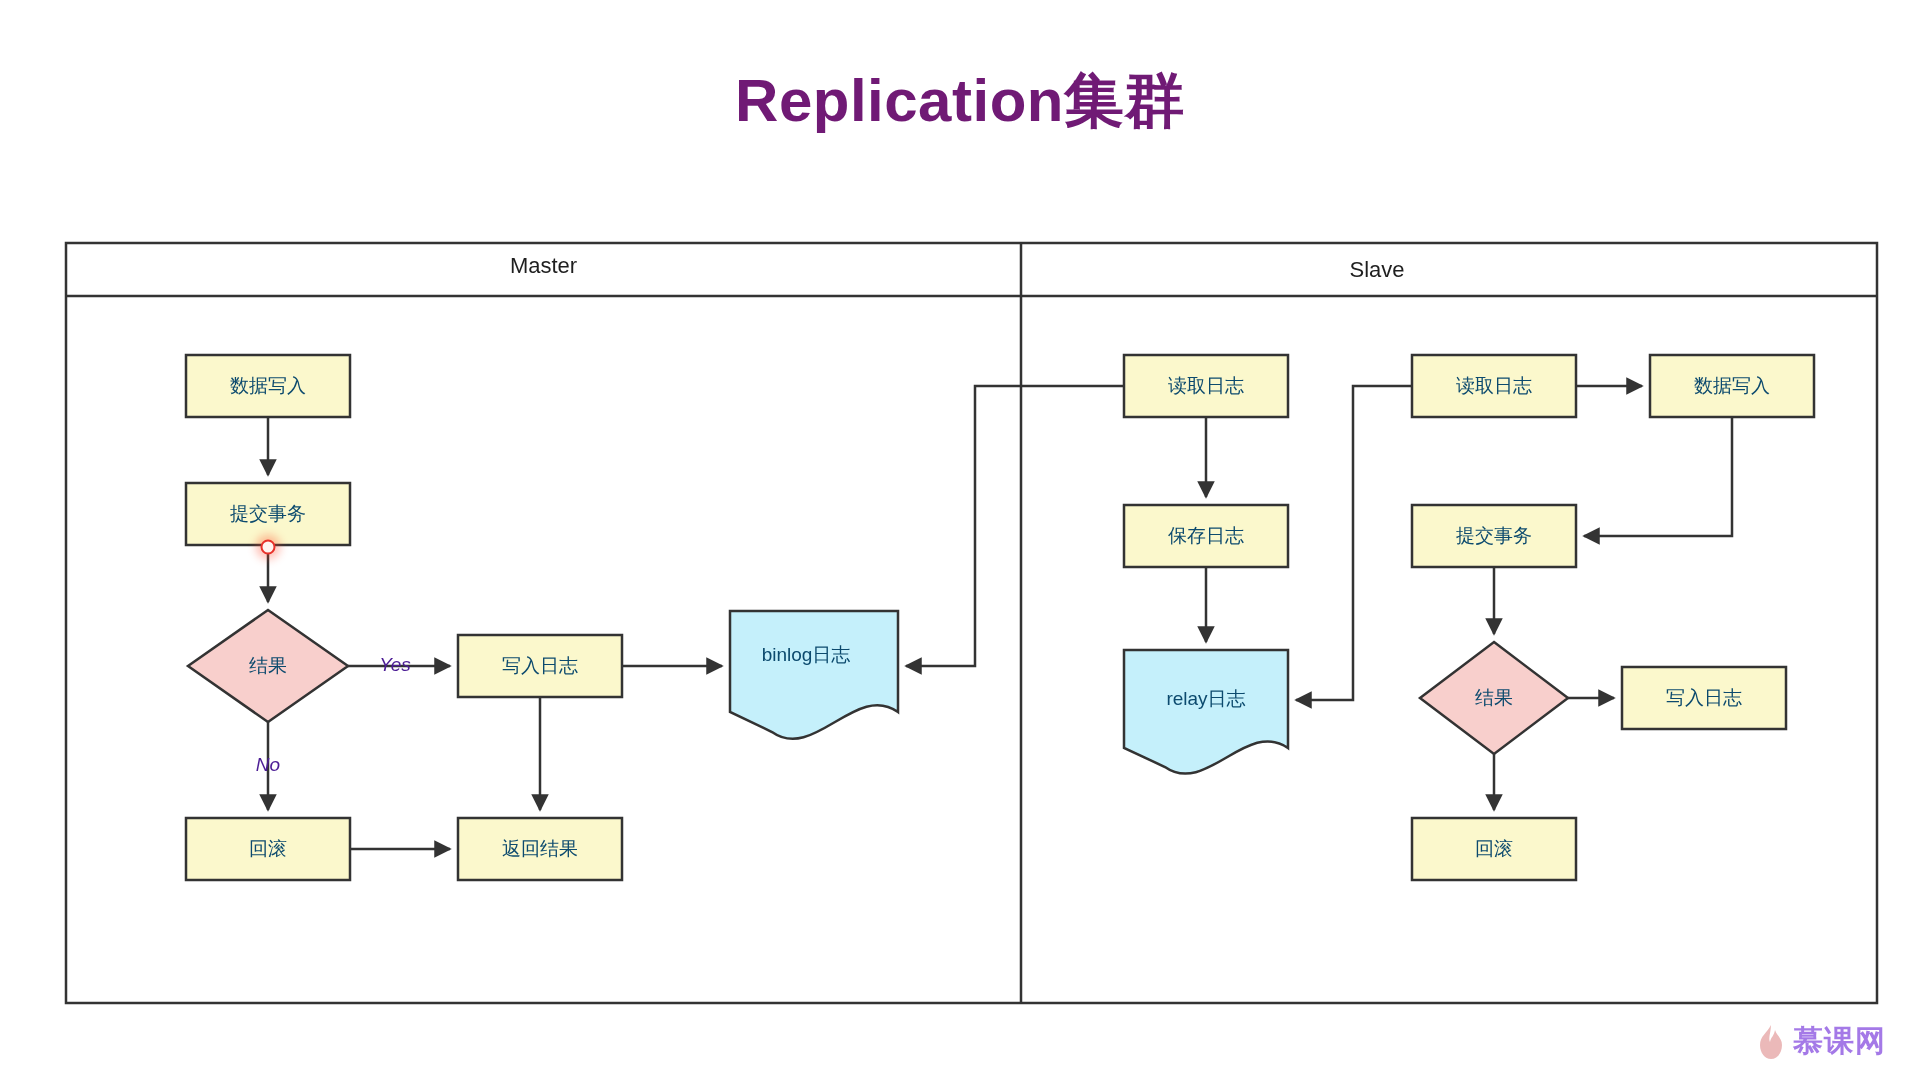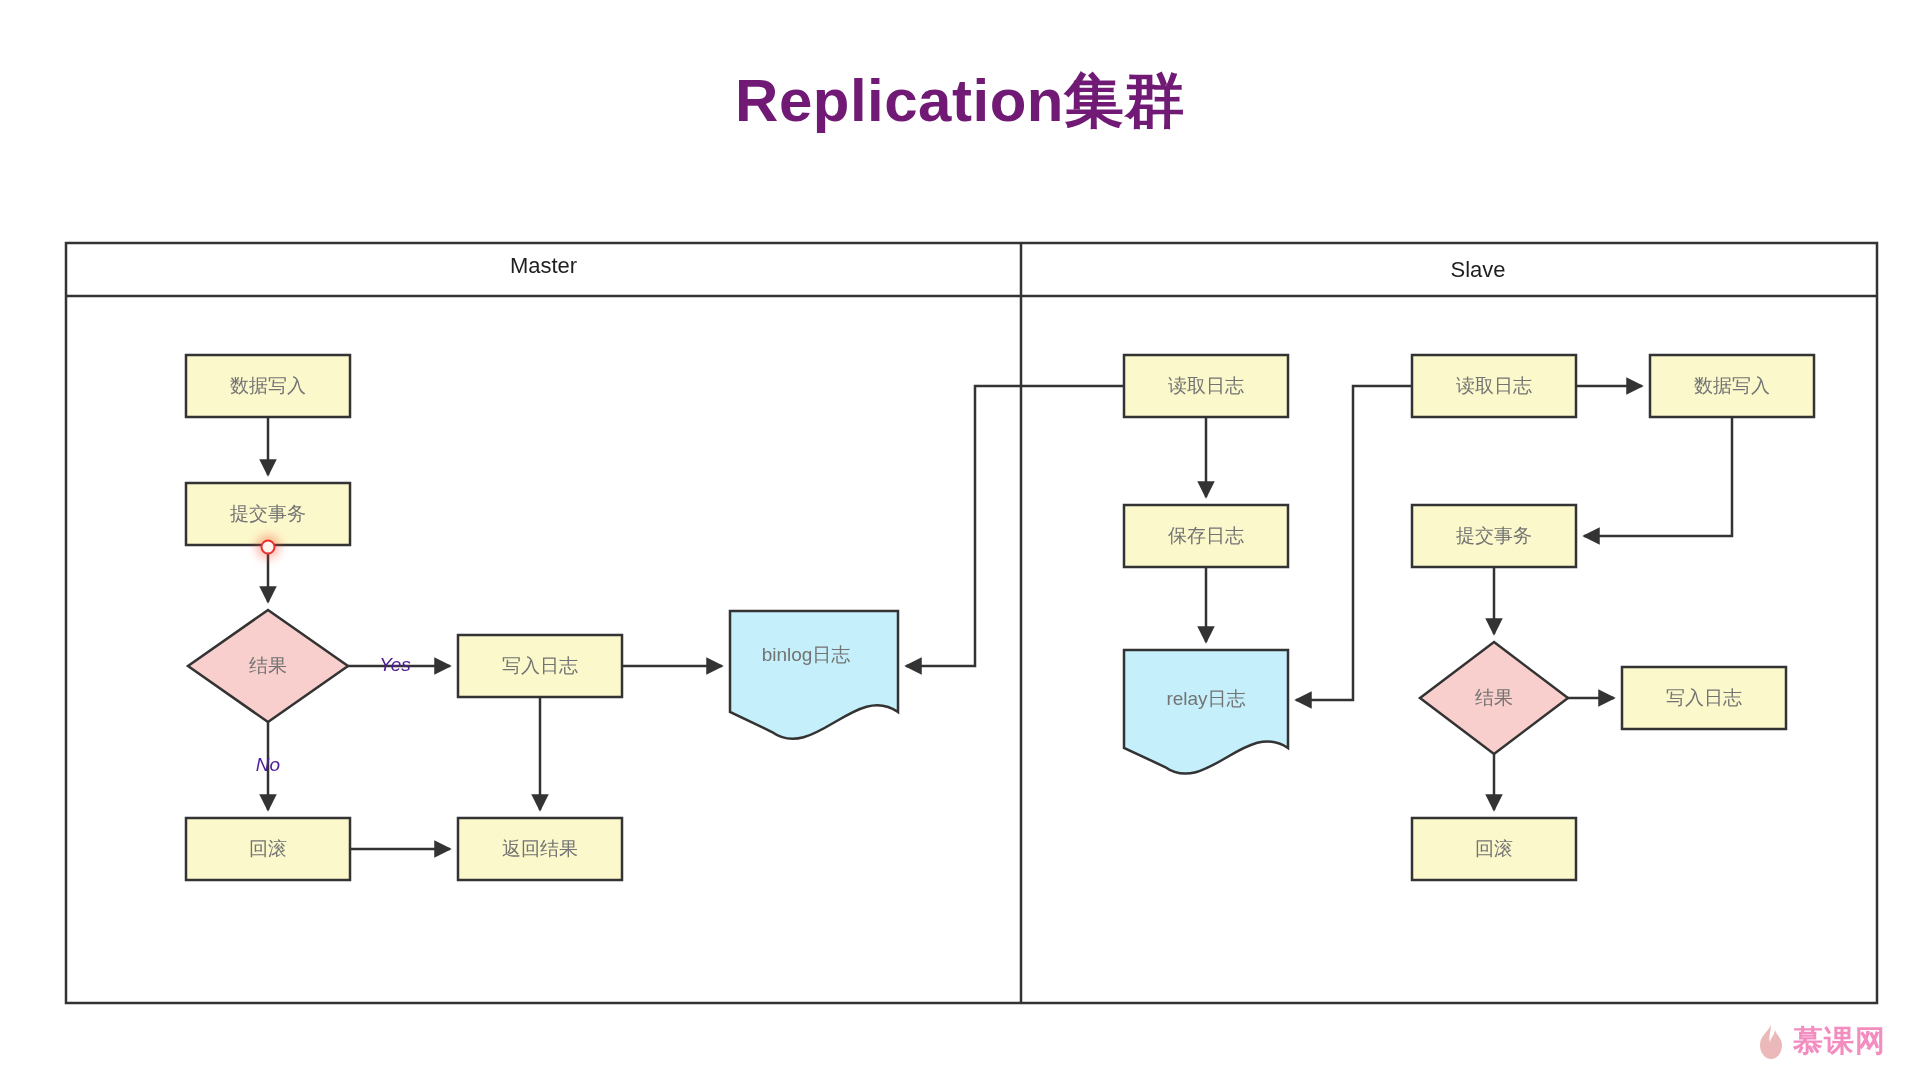--- a/index.html
+++ b/index.html
@@ -34,21 +34,21 @@
     top: 0;
     width: 1920px;
     height: 1080px;
   }
   .node-label {
     position: absolute;
     display: flex;
     align-items: center;
     justify-content: center;
     text-align: center;
-    color: #737373;
+    color: #0c4a6e;
     font-size: 19px;
     line-height: 1.2;
     pointer-events: none;
     white-space: nowrap;
   }
   .swim-title {
     position: absolute;
     display: flex;
     align-items: center;
     justify-content: center;
@@ -70,21 +70,21 @@
     right: 34px;
     bottom: 18px;
     display: flex;
     align-items: center;
     gap: 7px;
     opacity: 0.62;
     user-select: none;
   }
   #watermark .wm-text {
     font-size: 30px;
-    color: #ec4899;
+    color: #6d28d9;
     font-weight: bold;
     letter-spacing: 1px;
     text-align: center;
   }
   .cursor-dot {
     position: absolute;
     width: 11px;
     height: 11px;
     border-radius: 50%;
     border: 2.5px solid #e8312a;
@@ -207,21 +207,21 @@
   </g>
   <g>
     <path d="M 1568 698 L 1614 698" stroke="#333333" stroke-width="2.5" fill="none" marker-end="url(#arrow)"></path>
   </g>
   <g>
     <path d="M 1494 754 L 1494 810" stroke="#333333" stroke-width="2.5" fill="none" marker-end="url(#arrow)"></path>
   </g>
 </svg>
 
 <div class="swim-title" style="left:66px; top:243px; width:955px; height:46px;border-radius:15px;">Master</div>
-<div class="swim-title" style="left:1061px; top:243px; width:834px; height:53px;">Slave</div>
+<div class="swim-title" style="left:960px; top:243px; width:834px; height:53px;">Slave</div>
 
 <div class="node-label" style="left:186px; top:355px; width:164px; height:62px;">数据写入</div>
 <div class="node-label" style="left:186px; top:483px; width:164px; height:62px;">提交事务</div>
 <div class="node-label" style="left:188px; top:638px; width:160px; height:56px;">结果</div>
 <div class="node-label" style="left:458px; top:635px; width:164px; height:62px;">写入日志</div>
 <div class="node-label" style="left:730px; top:624px; width:152px; height:62px;">binlog日志</div>
 <div class="node-label" style="left:186px; top:818px; width:164px; height:62px;">回滚</div>
 <div class="node-label" style="left:458px; top:818px; width:164px; height:62px;border-radius:7px;">返回结果</div>
 
 <div class="node-label" style="left:1124px; top:355px; width:164px; height:62px;">读取日志</div>

